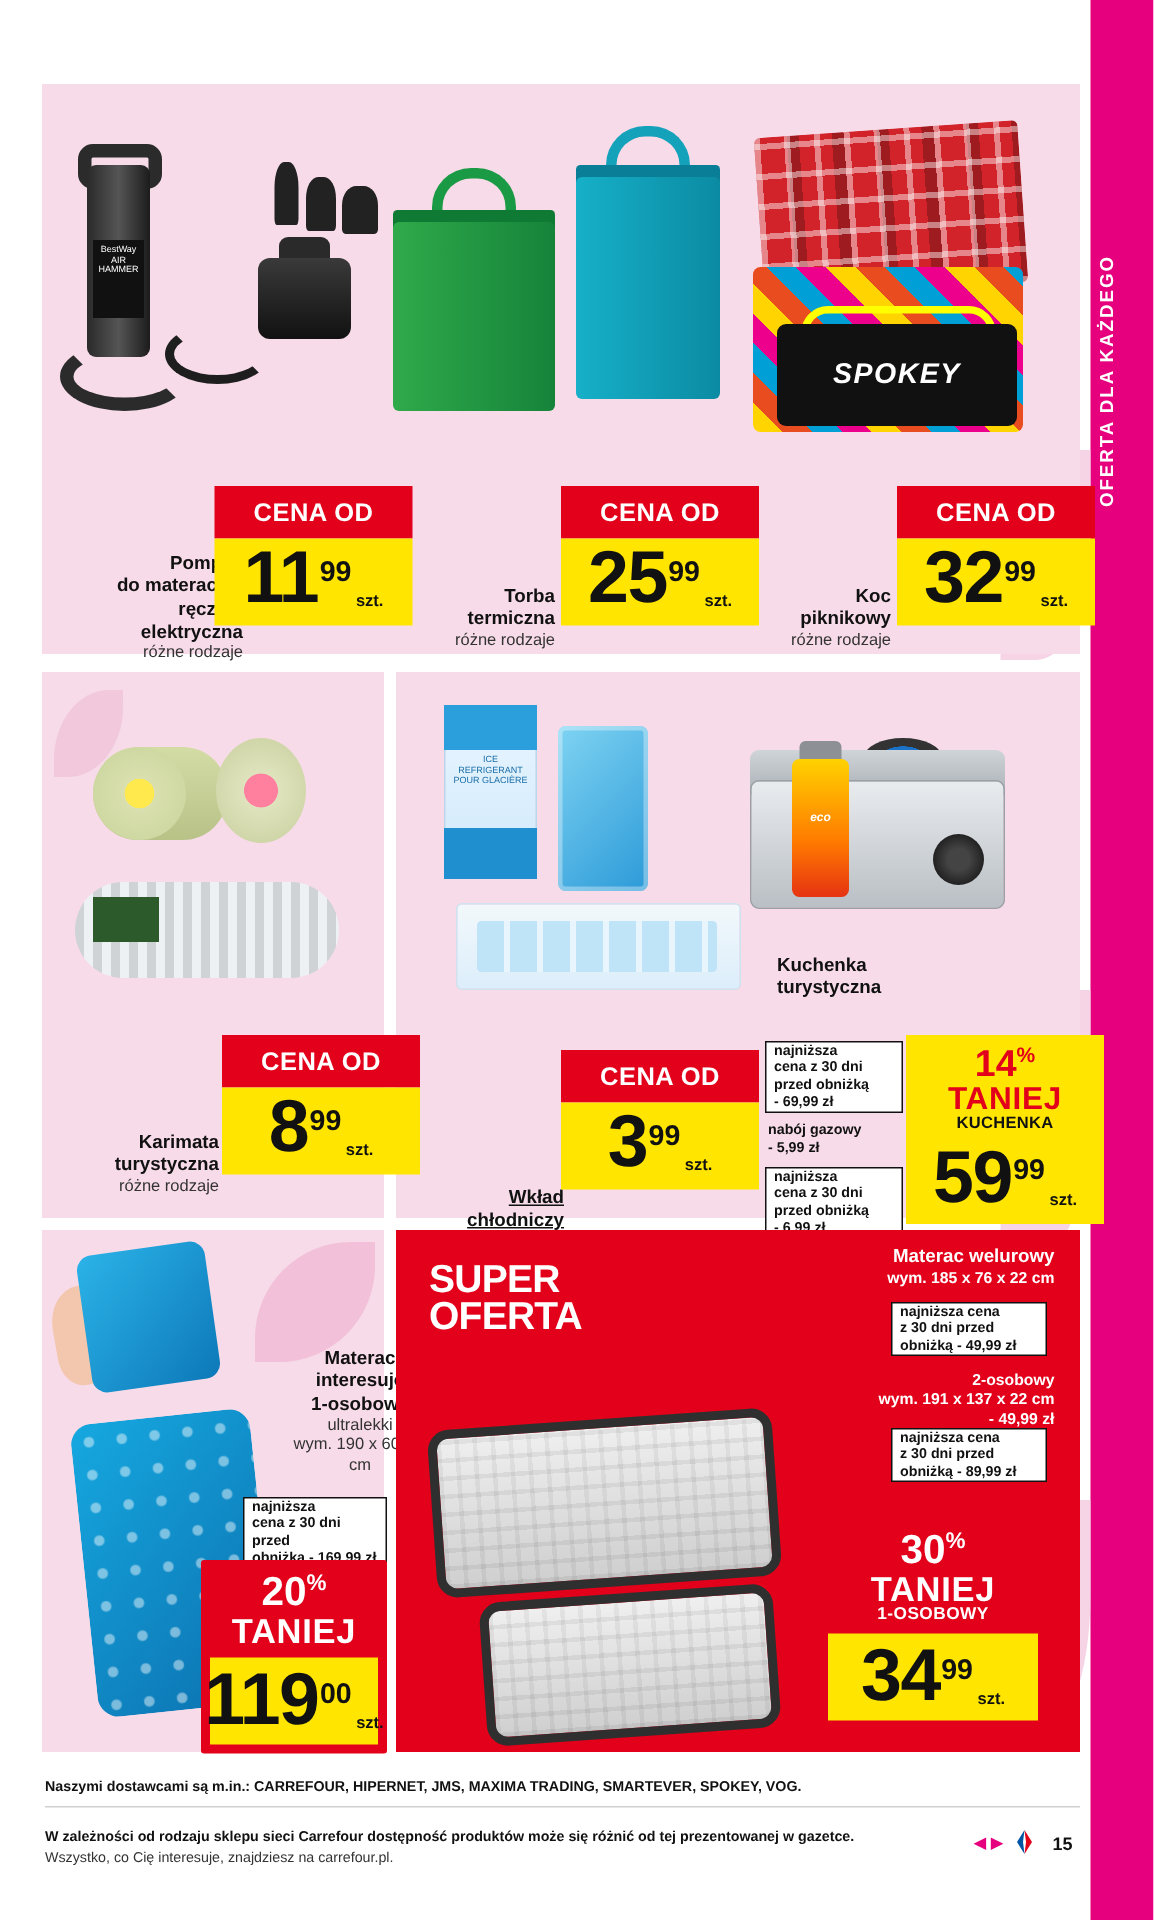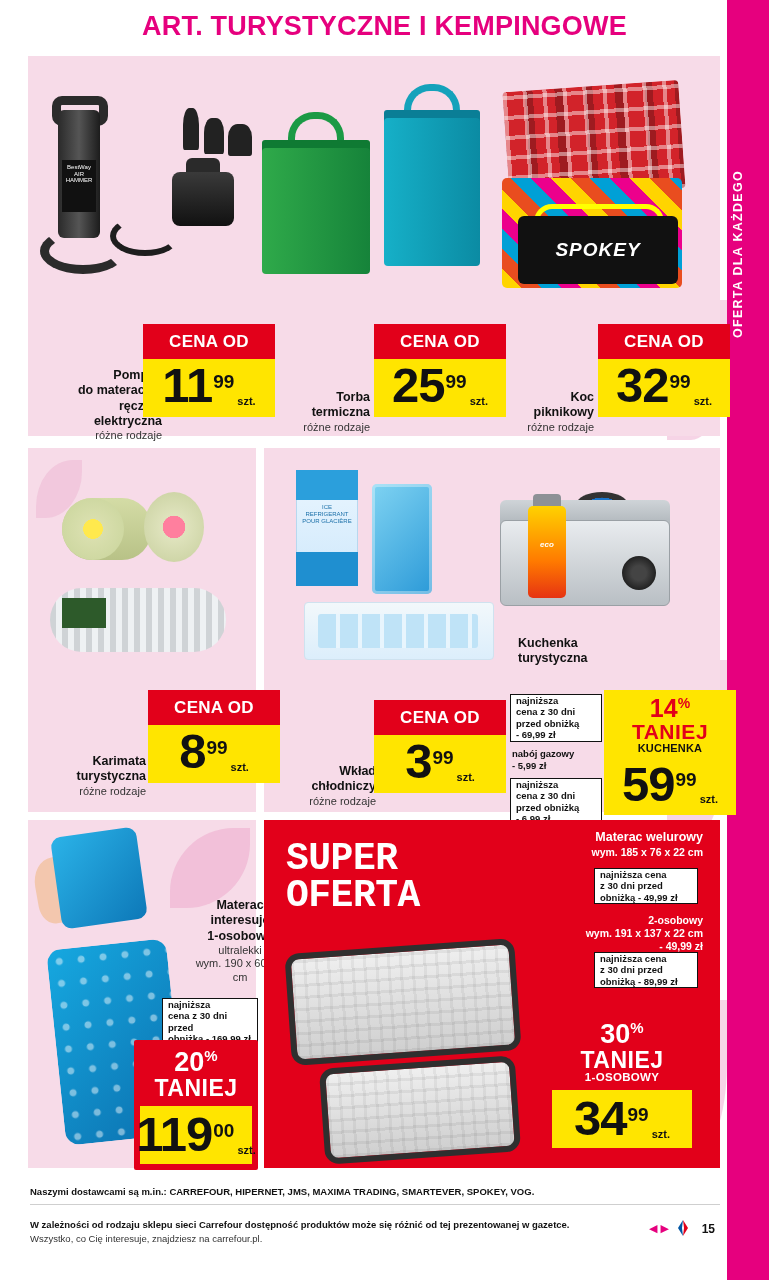--- a/index.html
+++ b/index.html
@@ -287,23 +287,22 @@
     position: absolute; font-size: 9.5px; font-weight: bold; color: #111; line-height: 1.25;
   }
 
   
   .super-panel {
     position: absolute; left: 264px; top: 820px; width: 456px; height: 348px;
     background: #e2001a;
   }
   .super-title {
     position: absolute; left: 286px; top: 840px;
-    color: #fff; font-size: 38px; font-weight: bold; line-height: .98;
+    color: #fff; font-size: 26px; font-weight: bold; line-height: .98;
     letter-spacing: -.5px;
-    font-family: Liberation Mono, monospace;
   }
   .wht-note {
     position: absolute; color: #fff; font-size: 10.5px; font-weight: bold; line-height: 1.25; text-align: right;
   }
   .wht-note .big { font-size: 12.5px; }
 
   
   .supplier-note {
     position: absolute; left: 30px; top: 1186px;
     font-size: 9.5px; font-weight: bold; color: #111;
@@ -321,23 +320,20 @@
   .carrefour-logo {
     position: absolute; right: 76px; top: 1218px; width: 20px; height: 20px;
   }
   .nav-arrows { position: absolute; right: 100px; top: 1222px; font-size: 11px; color: #e6007e; }
 </style>
 </head>
 <body>
 
 <div class="page">
 
-  <div class="header">
-    <div class="header-title">ART. TURYSTYCZNE I KEMPINGOWE</div>
-  </div>
 
   <div class="side-bar"></div>
   <div class="side-leaf" style="top:300px;"></div>
   <div class="side-leaf" style="top:660px;height:180px;"></div>
   <div class="side-leaf" style="top:1000px;height:160px;"></div>
   <div class="side-bar-text">OFERTA DLA KAŻDEGO</div>
 
   <div class="panel panel-top"></div>
   <div class="panel panel-mid-l"></div>
   <div class="panel panel-mid-r"></div>
@@ -443,21 +439,21 @@
   </div>
   <div class="cena-od-block" style="left:148px; top:690px;">
     <div class="cena-od-top">CENA OD</div>
     <div class="cena-od-bottom">
       <span class="price-int">8</span>
       <span class="price-dec">99</span>
       <span class="price-unit">szt.</span>
     </div>
   </div>
 
-  <div class="prod-name" style="left:286px; top:764px; width:90px;">
+  <div class="prod-name" style="left:286px; top:791px; width:90px;text-decoration:underline;">
     <div>Wkład</div>
     <div>chłodniczy</div>
     <div class="prod-sub">różne rodzaje</div>
   </div>
   <div class="cena-od-block" style="left:374px; top:700px;">
     <div class="cena-od-top">CENA OD</div>
     <div class="cena-od-bottom">
       <span class="price-int">3</span>
       <span class="price-dec">99</span>
       <span class="price-unit">szt.</span>

